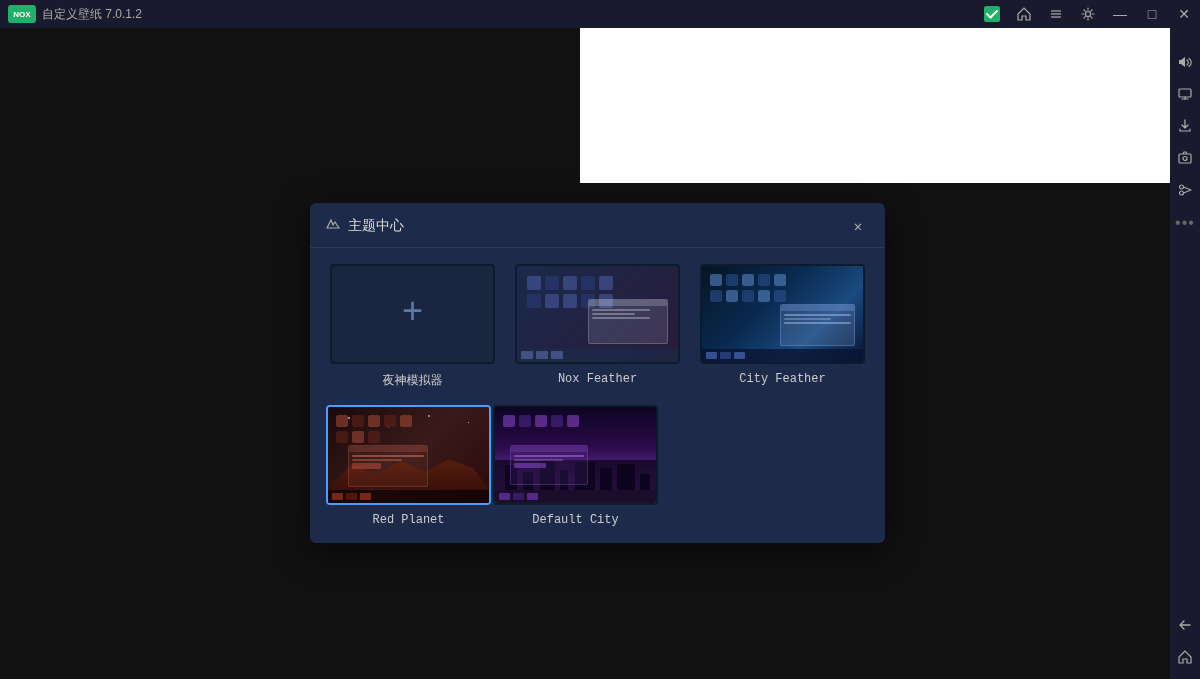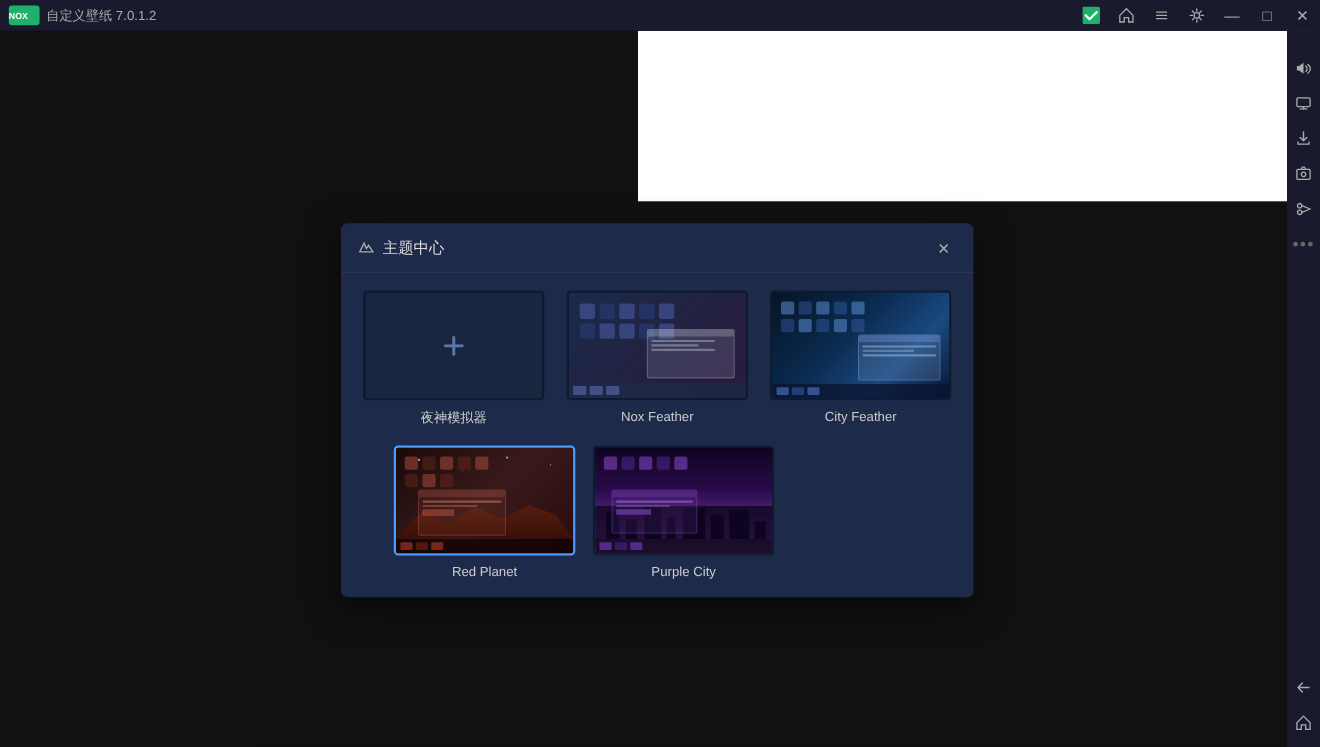--- a/index.html
+++ b/index.html
@@ -28,21 +28,21 @@
       padding-left: 8px;
       gap: 6px;
     }
     .nox-logo {
       width: 28px;
       height: 18px;
       background: #1fb06a;
       border-radius: 3px;
       display: flex;
       align-items: center;
-      justify-content: flex-start;
+      justify-content: center;
       font-size: 8px;
       color: white;
       font-weight: bold;
     }
     .title-text {
       color: #aaa;
       font-size: 12px;
     }
     .title-bar-controls {
       margin-left: auto;
@@ -61,20 +61,21 @@
       cursor: pointer;
     }
 
     
     .main-area {
       position: absolute;
       top: 28px; left: 0;
       width: 1170px;
       bottom: 0;
       background: #111;
+      font-family: Liberation Mono, monospace;
     }
 
     
     .white-panel {
       position: absolute;
       top: 0;
       left: 580px;
       width: 590px;
       height: 155px;
       background: #fff;
@@ -287,22 +288,21 @@
       margin-bottom: 2px;
     }
     .thumb-window-line.short { width: 60%; }
     .thumb-window-line.medium { width: 80%; }
 
     
     .dialog-body-row2 {
       padding: 0 16px 16px;
       display: flex;
       justify-content: flex-start;
-      gap: 16px;
-      margin-left: 32px;
+      gap: 2px;
     }
   </style>
 </head>
 <body>
 
 <div class="title-bar">
   <div class="title-bar-left">
     <div class="nox-logo">
       <span>NOX</span>
     </div>
@@ -526,21 +526,21 @@
               </div>
             </div>
 
             <div style="position:absolute;bottom:0;left:0;right:0;height:13px;background:rgba(10,3,20,0.85);display:flex;align-items:center;gap:3px;padding:0 4px;">
               <div style="width:11px;height:7px;background:rgba(120,60,200,0.6);border-radius:1px;"></div>
               <div style="width:11px;height:7px;background:rgba(80,40,160,0.5);border-radius:1px;"></div>
               <div style="width:11px;height:7px;background:rgba(120,60,200,0.6);border-radius:1px;"></div>
             </div>
           </div>
         </div>
-        <span class="theme-label">Purple City</span>
+        <span class="theme-label">Default City</span>
       </div>
     </div>
   </div>
 </div>
 
 <div class="right-sidebar">
   <div class="sidebar-icon expand">
     <svg width="14" height="14" viewBox="0 0 14 14" fill="none">
       <path d="M2 2h4M2 2v4M12 2h-4M12 2v4M2 12h4M2 12v-4M12 12h-4M12 12v-4" stroke="#aaa" stroke-width="1.3" stroke-linecap="round"></path>
     </svg>

